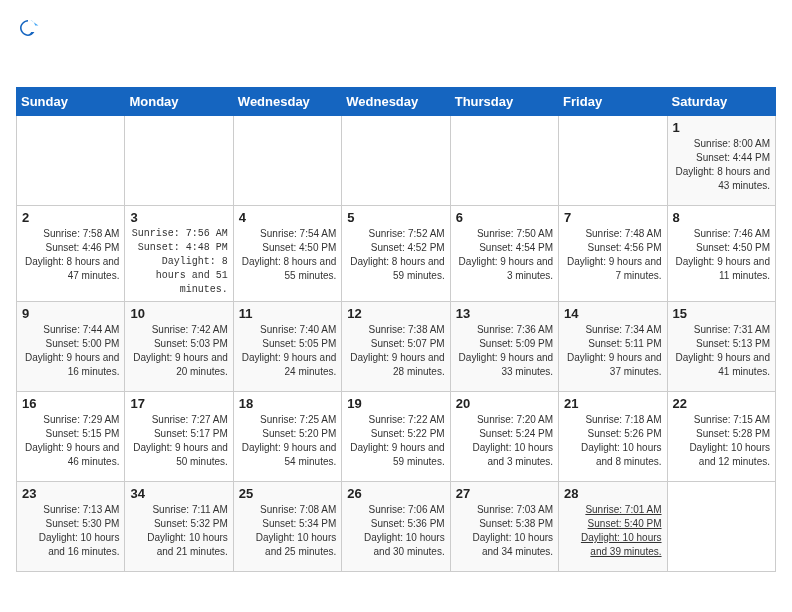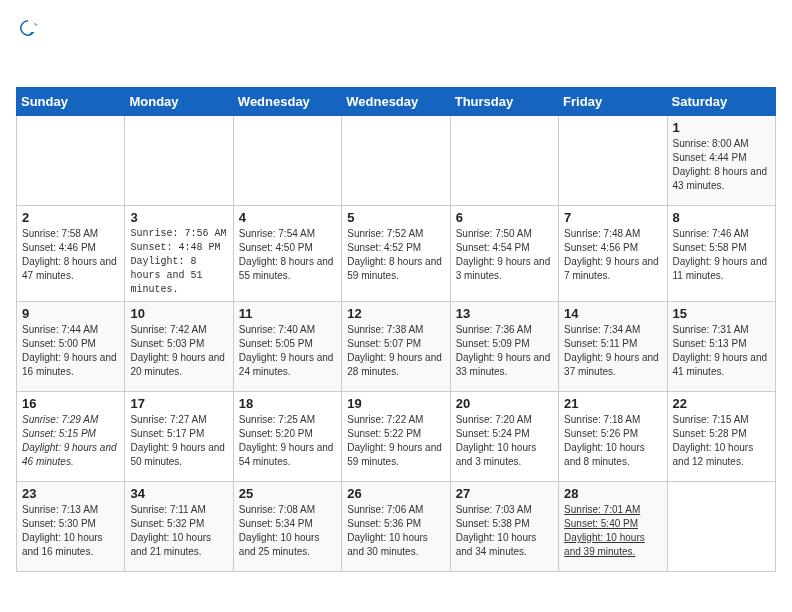--- a/index.html
+++ b/index.html
@@ -75,20 +75,21 @@
       font-size: 13px;
       font-weight: bold;
       color: #222;
       display: block;
       margin-bottom: 2px;
     }
     .day-info {
       font-size: 10px;
       color: #333;
       line-height: 1.4;
+      text-align: right;
     }
     .empty-cell {
       background: #fff !important;
     }
   </style>
 </head>
 <body>
 
 <div class="header-section">
   <div class="logo">
@@ -169,21 +170,21 @@
         </td>
         <td>
           <span class="day-number">7</span>
           <div class="day-info" style="white-space: pre-line;">Sunrise: 7:48 AM
 Sunset: 4:56 PM
 Daylight: 9 hours and 7 minutes.</div>
         </td>
         <td>
           <span class="day-number">8</span>
           <div class="day-info" style="white-space: pre-line;">Sunrise: 7:46 AM
-Sunset: 5:58 PM
+Sunset: 4:50 PM
 Daylight: 9 hours and 11 minutes.</div>
         </td>
       </tr>
       <tr>
         <td>
           <span class="day-number">9</span>
           <div class="day-info" style="white-space: pre-line;">Sunrise: 7:44 AM
 Sunset: 5:00 PM
 Daylight: 9 hours and 16 minutes.</div>
         </td>
@@ -220,21 +221,21 @@
         <td>
           <span class="day-number">15</span>
           <div class="day-info" style="white-space: pre-line;">Sunrise: 7:31 AM
 Sunset: 5:13 PM
 Daylight: 9 hours and 41 minutes.</div>
         </td>
       </tr>
       <tr>
         <td>
           <span class="day-number">16</span>
-          <div class="day-info" style="white-space: pre-line; font-style: italic;">Sunrise: 7:29 AM
+          <div class="day-info" style="white-space: pre-line;">Sunrise: 7:29 AM
 Sunset: 5:15 PM
 Daylight: 9 hours and 46 minutes.</div>
         </td>
         <td>
           <span class="day-number">17</span>
           <div class="day-info" style="white-space: pre-line;">Sunrise: 7:27 AM
 Sunset: 5:17 PM
 Daylight: 9 hours and 50 minutes.</div>
         </td>
         <td>

